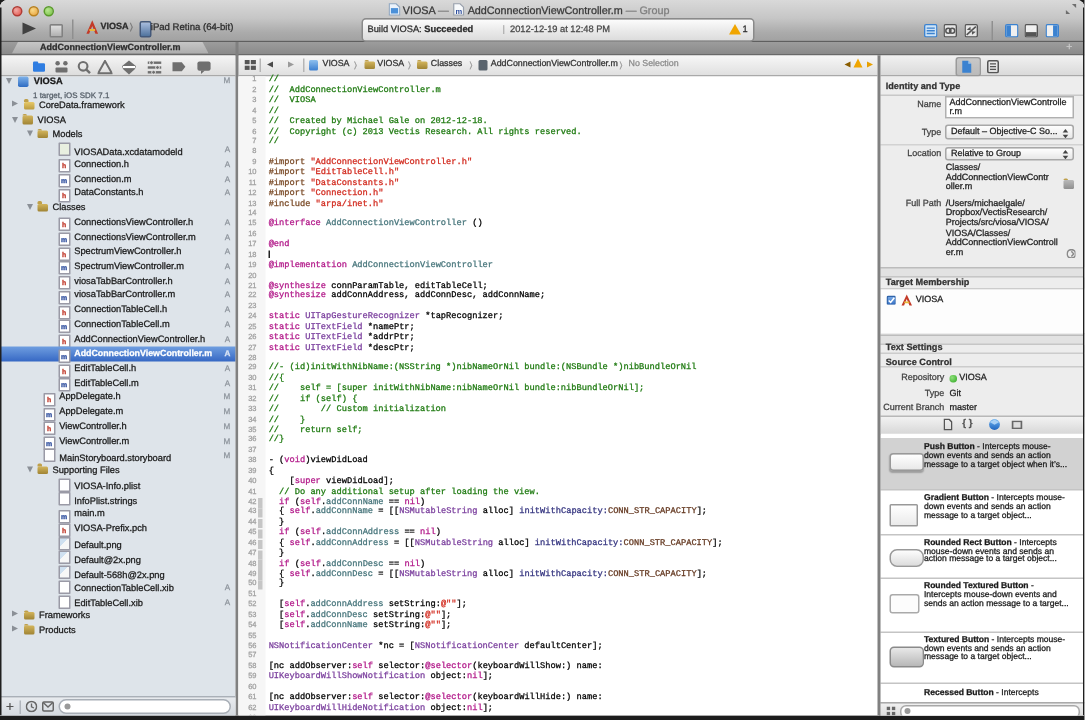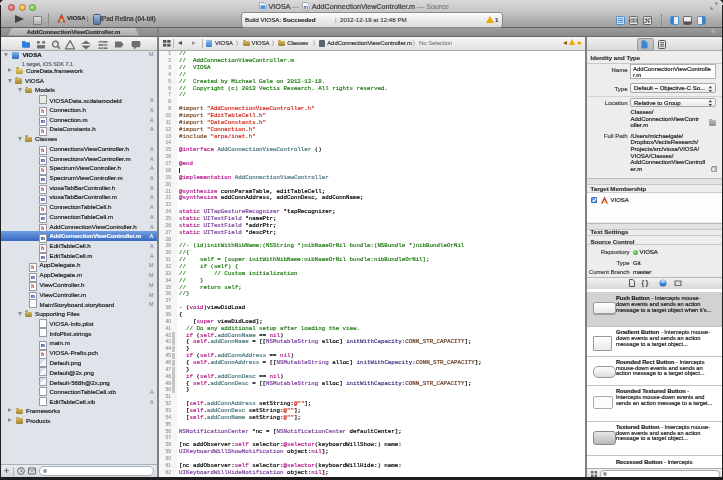--- a/index.html
+++ b/index.html
@@ -59,21 +59,21 @@
   <div id="chrome">
     <div class="tl" style="left:8px;background:radial-gradient(circle at 35% 35%,#f2a9a4,#e3544b);border:0.5px solid #b13b34;"></div>
     <div class="tl" style="left:18.5px;background:radial-gradient(circle at 35% 35%,#f8d988,#e9a13c);border:0.5px solid #b8811f;"></div>
     <div class="tl" style="left:29px;background:radial-gradient(circle at 35% 35%,#b8e690,#77c244);border:0.5px solid #5a9a2b;"></div>
     <div id="title"><svg style="vertical-align:-1.5px;margin-right:2px;" width="8" height="8.5" viewBox="0 0 8 8.5">
           <path d="M0.5 0.5 h4.6 l2.4 2.4 v5.1 h-7 Z" fill="#eaf2fb" stroke="#8fa6c0" stroke-width="0.8"></path>
           <rect x="1.6" y="3.4" width="4.8" height="3.6" fill="#4a90d9"></rect>
         </svg>VIOSA<span class="dim"> — </span><svg style="vertical-align:-1.5px;margin:0 2px 0 1px;" width="7.5" height="8.5" viewBox="0 0 7.5 8.5">
           <path d="M0.5 0.5 h4.2 l2.3 2.3 v5.2 h-6.5 Z" fill="#f8fafc" stroke="#98a0ac" stroke-width="0.8"></path>
           <text x="1.6" y="7" font-size="5" fill="#27489b" font-weight="bold" font-family="Liberation Sans">m</text>
-        </svg>AddConnectionViewController.m<span class="dim"> — Source</span></div>
+        </svg>AddConnectionViewController.m<span class="dim"> — Group</span></div>
     <div id="playbtn"></div>
     <div id="stopbtn"></div>
     <div class="tsep" style="left:48.4px;"></div>
     <div id="scheme">
 
 <svg style="position:absolute;left:0px;top:-2.5px" width="9" height="10" viewBox="0 0 9 10">
           <path d="M4.5 0.5 L8.4 9.5 L6.6 9.5 L4.5 4.4 L2.4 9.5 L0.6 9.5 Z" fill="#c33a28"></path>
           <path d="M2.6 7 h3.8" stroke="#e8b93c" stroke-width="1.4"></path>
         </svg>
 <span style="position:absolute;left:10px;top:0.3px;font-size:6px;">VIOSA</span>

